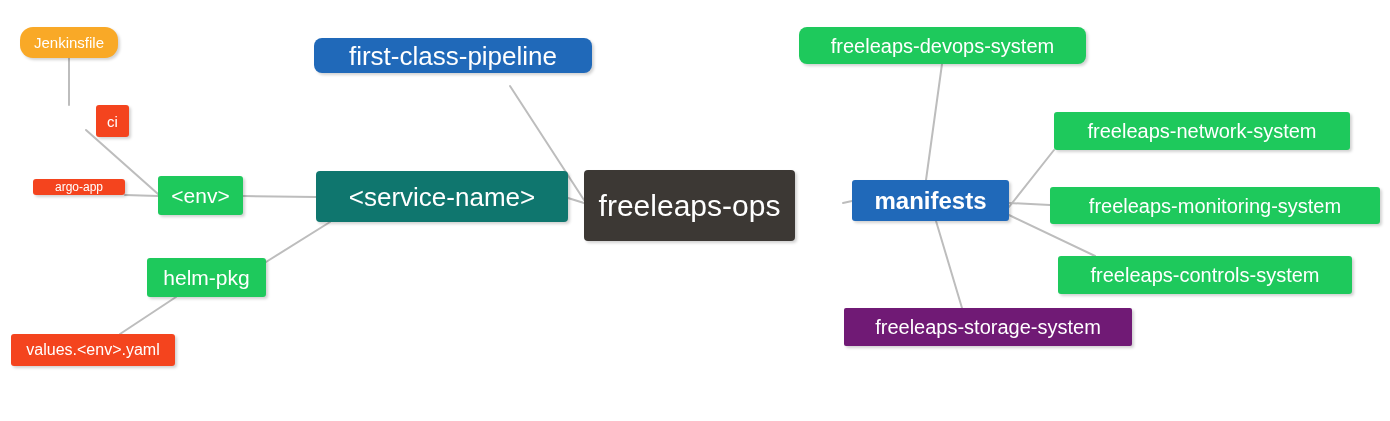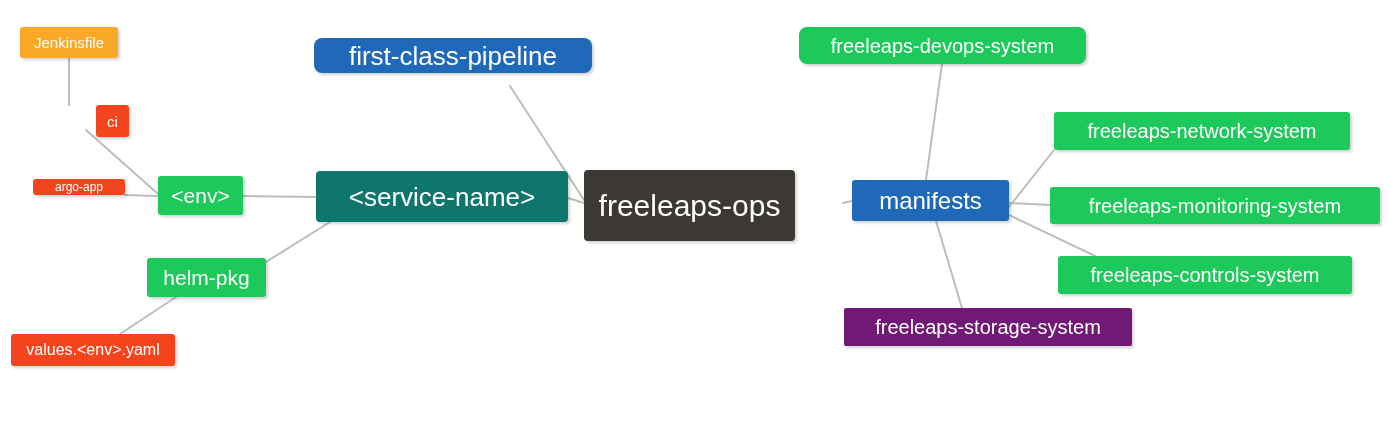--- a/index.html
+++ b/index.html
@@ -72,21 +72,21 @@
   <div id="node-layer">
       <div class="node" style="left: 584px; top: 170px; width: 211px; height: 71px; background: rgb(60, 56, 52); font-size: 30px; border-radius: 4px; color: rgb(255, 255, 255);">
         <span class="node-label">freeleaps-ops</span>
       </div>
       <div class="node" style="left: 314px; top: 38px; width: 278px; height: 35px; background: rgb(32, 105, 185); font-size: 26px; border-radius: 8px; color: rgb(255, 255, 255);">
         <span class="node-label">first-class-pipeline</span>
       </div>
       <div class="node" style="left: 316px; top: 171px; width: 252px; height: 51px; background: #0f766e; font-size: 26px; border-radius: 4px; color: rgb(255, 255, 255);">
         <span class="node-label">&lt;service-name&gt;</span>
       </div>
-      <div class="node" style="left: 852px; top: 180px; width: 157px; height: 41px; background: rgb(32, 105, 185); font-size: 24px; border-radius: 3px; color: rgb(255, 255, 255);">
+      <div class="node" style="left: 852px; top: 180px; width: 157px; height: 41px; background: rgb(32, 105, 185); font-size: 24px; border-radius: 3px; color: rgb(255, 255, 255); font-weight: bold;">
         <span class="node-label">manifests</span>
       </div>
       <div class="node" style="left: 158px; top: 176px; width: 85px; height: 39px; background: rgb(30, 201, 92); font-size: 21px; border-radius: 3px; color: rgb(255, 255, 255);">
         <span class="node-label">&lt;env&gt;</span>
       </div>
       <div class="node" style="left: 147px; top: 258px; width: 119px; height: 39px; background: rgb(30, 201, 92); font-size: 21px; border-radius: 3px; color: rgb(255, 255, 255); align-items: center;">
         <span class="node-label">helm-pkg</span>
       </div>
       <div class="node" style="left: 799px; top: 27px; width: 287px; height: 37px; background: rgb(30, 201, 92); font-size: 20px; border-radius: 8px; color: rgb(255, 255, 255);">
         <span class="node-label">freeleaps-devops-system</span>
@@ -96,21 +96,21 @@
       </div>
       <div class="node" style="left: 1050px; top: 187px; width: 330px; height: 37px; background: rgb(30, 201, 92); font-size: 20px; border-radius: 3px; color: rgb(255, 255, 255);">
         <span class="node-label">freeleaps-monitoring-system</span>
       </div>
       <div class="node" style="left: 1058px; top: 256px; width: 294px; height: 38px; background: rgb(30, 201, 92); font-size: 20px; border-radius: 3px; color: rgb(255, 255, 255);">
         <span class="node-label">freeleaps-controls-system</span>
       </div>
       <div class="node" style="left: 844px; top: 308px; width: 288px; height: 38px; background: #701a75; font-size: 20px; border-radius: 2px; color: rgb(255, 255, 255);">
         <span class="node-label">freeleaps-storage-system</span>
       </div>
-      <div class="node" style="left: 20px; top: 27px; width: 98px; height: 31px; background: rgb(249, 169, 39); font-size: 15px; border-radius: 3px; color: rgb(255, 255, 255);">
+      <div class="node" style="left: 20px; top: 27px; width: 98px; height: 31px; background: rgb(249, 169, 39); font-size: 15px; border-radius: 13px; color: rgb(255, 255, 255);">
         <span class="node-label">Jenkinsfile</span>
       </div>
       <div class="node" style="left: 53px; top: 105px; width: 33px; height: 32px; background: rgb(244, 68, 30); font-size: 15px; border-radius: 3px; color: rgb(255, 255, 255); margin-left: 43px;">
         <span class="node-label">ci</span>
       </div>
       <div class="node" style="left: 33px; top: 179px; width: 92px; height: 16px; background: rgb(244, 68, 30); font-size: 12px; border-radius: 3px; color: rgb(255, 255, 255);">
         <span class="node-label">argo-app</span>
       </div>
       <div class="node" style="left: 11px; top: 334px; width: 164px; height: 32px; background: rgb(244, 68, 30); font-size: 16px; border-radius: 3px; color: rgb(255, 255, 255);">
         <span class="node-label">values.&lt;env&gt;.yaml</span>

